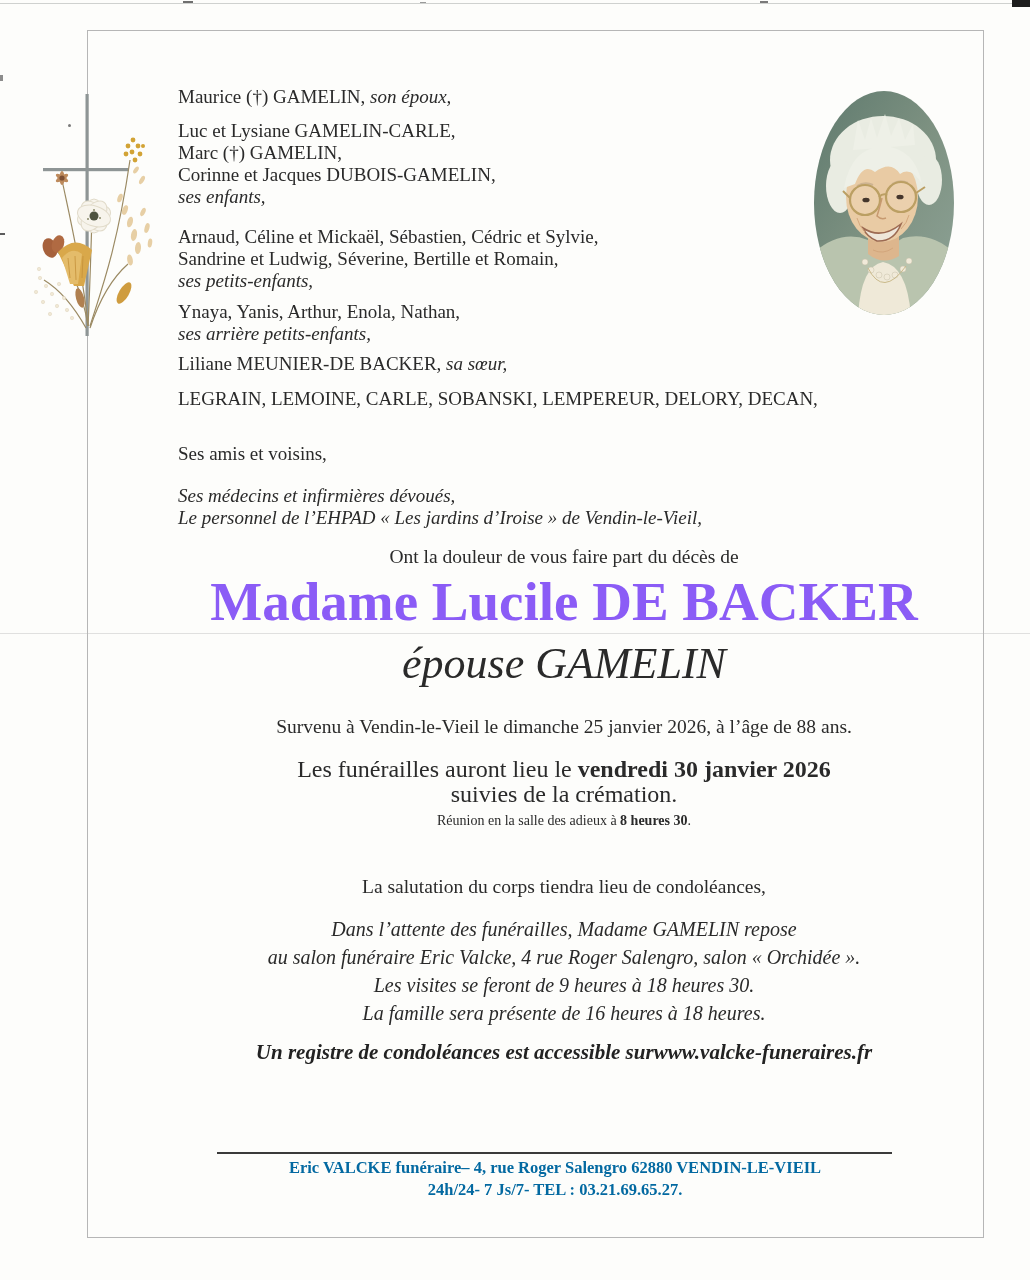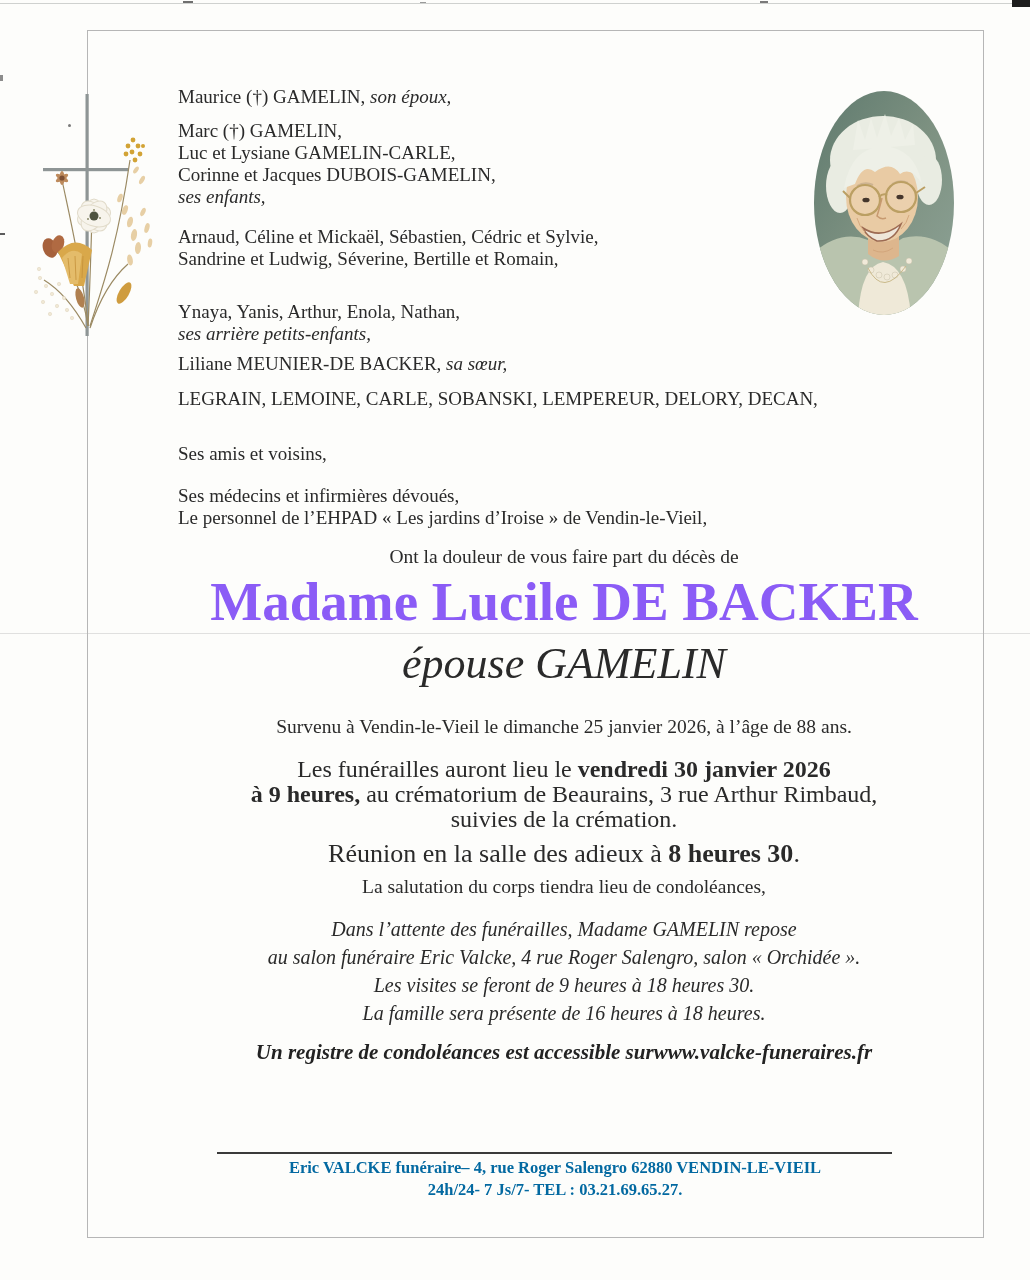--- a/index.html
+++ b/index.html
@@ -24,30 +24,30 @@
   .portrait{position:absolute;left:813px;top:90px;}
 
   .leftcol{position:absolute;left:178px;width:660px;font-size:19px;line-height:22px;}
   .b-husband{top:86px;}
   .b-children{top:120px;}
   .b-grandchildren{top:226px;}
   .b-greatgrand{top:301px;}
   .b-sister{top:353px;}
   .b-families{top:388px;}
   .b-friends{top:443px;}
-  .b-caregivers{top:485px;}
+  .b-caregivers{top:485px;font-style:italic;}
   .ital{font-style:italic;}
 
   .center{position:absolute;left:128px;width:872px;text-align:center;}
   .c-intro{top:546px;font-size:19.5px;text-align:center;}
   .c-title{top:571px;font-size:55px;font-weight:bold;color:#8b5cf6;line-height:62px;}
   .c-subtitle{top:638px;font-size:44px;font-style:italic;line-height:52px;}
   .c-death{top:716px;font-size:19.5px;}
   .c-funeral{top:757px;font-size:24px;line-height:25px;}
-  .c-meeting{top:839px;font-size:26px;}
+  .c-meeting{top:813px;font-size:14px;}
   .c-salutation{top:876px;font-size:19.5px;}
   .c-repose{top:915px;font-size:20px;font-style:italic;line-height:28px;}
   .c-register{top:1040px;font-size:21px;font-style:italic;font-weight:bold;color:#222;}
   .c-register .url{}
   b{font-weight:bold;}
 
   .footer-rule{position:absolute;left:217px;top:1152px;width:675px;height:0;border-top:2px solid #3a3a3a;}
   .footer-text{position:absolute;left:180px;width:750px;text-align:center;font-weight:bold;font-size:16.5px;line-height:22px;color:#0369a1;}
   .f1{top:1157px;}
   .f2{top:1179px;}
@@ -219,29 +219,30 @@
       <circle cx="96" cy="171" r="3"></circle>
     </g>
     <path d="M 55,178 Q 70,208 93,176" stroke="#c9b98a" stroke-width="1" fill="none"></path>
   </g>
 </svg>
 </div>
 
 <div class="leftcol b-husband"><span>Maurice (†) GAMELIN,</span><span class="ital"> son époux,</span></div>
 
 <div class="leftcol b-children">
+  <div>Luc et Lysiane GAMELIN-CARLE,</div>
   <div>Marc (†) GAMELIN,</div>
-  <div>Luc et Lysiane GAMELIN-CARLE,</div>
   <div>Corinne et Jacques DUBOIS-GAMELIN,</div>
   <div class="ital">ses enfants,</div>
 </div>
 
 <div class="leftcol b-grandchildren">
   <div>Arnaud, Céline et Mickaël, Sébastien, Cédric et Sylvie,</div>
   <div>Sandrine et Ludwig, Séverine, Bertille et Romain,</div>
+  <div class="ital">ses petits-enfants,</div>
 </div>
 
 <div class="leftcol b-greatgrand">
   <div>Ynaya, Yanis, Arthur, Enola, Nathan,</div>
   <div class="ital">ses arrière petits-enfants,</div>
 </div>
 
 <div class="leftcol b-sister"><span>Liliane MEUNIER-DE BACKER,</span><span class="ital"> sa sœur,</span></div>
 
 <div class="leftcol b-families">
@@ -255,21 +256,20 @@
   <div>Le personnel de l’EHPAD « Les jardins d’Iroise » de Vendin-le-Vieil,</div>
 </div>
 
 <div class="center c-intro">Ont la douleur de vous faire part du décès de</div>
 <div class="center c-title">Madame Lucile DE BACKER</div>
 <div class="center c-subtitle">épouse GAMELIN</div>
 <div class="center c-death">Survenu à Vendin-le-Vieil le dimanche 25 janvier 2026, à l’âge de 88 ans.</div>
 
 <div class="center c-funeral">
   <div><span>Les funérailles auront lieu le </span><b>vendredi 30 janvier 2026</b></div>
-  <div><b>à 9 heures,</b><span> au crématorium de Beaurains, 3 rue Arthur Rimbaud,</span></div>
   <div>suivies de la crémation.</div>
 </div>
 
 <div class="center c-meeting"><span>Réunion en la salle des adieux à </span><b>8 heures 30</b><span>.</span></div>
 
 <div class="center c-salutation">La salutation du corps tiendra lieu de condoléances,</div>
 
 <div class="center c-repose">
   <div>Dans l’attente des funérailles, Madame GAMELIN repose</div>
   <div>au salon funéraire Eric Valcke, 4 rue Roger Salengro, salon « Orchidée ».</div>

